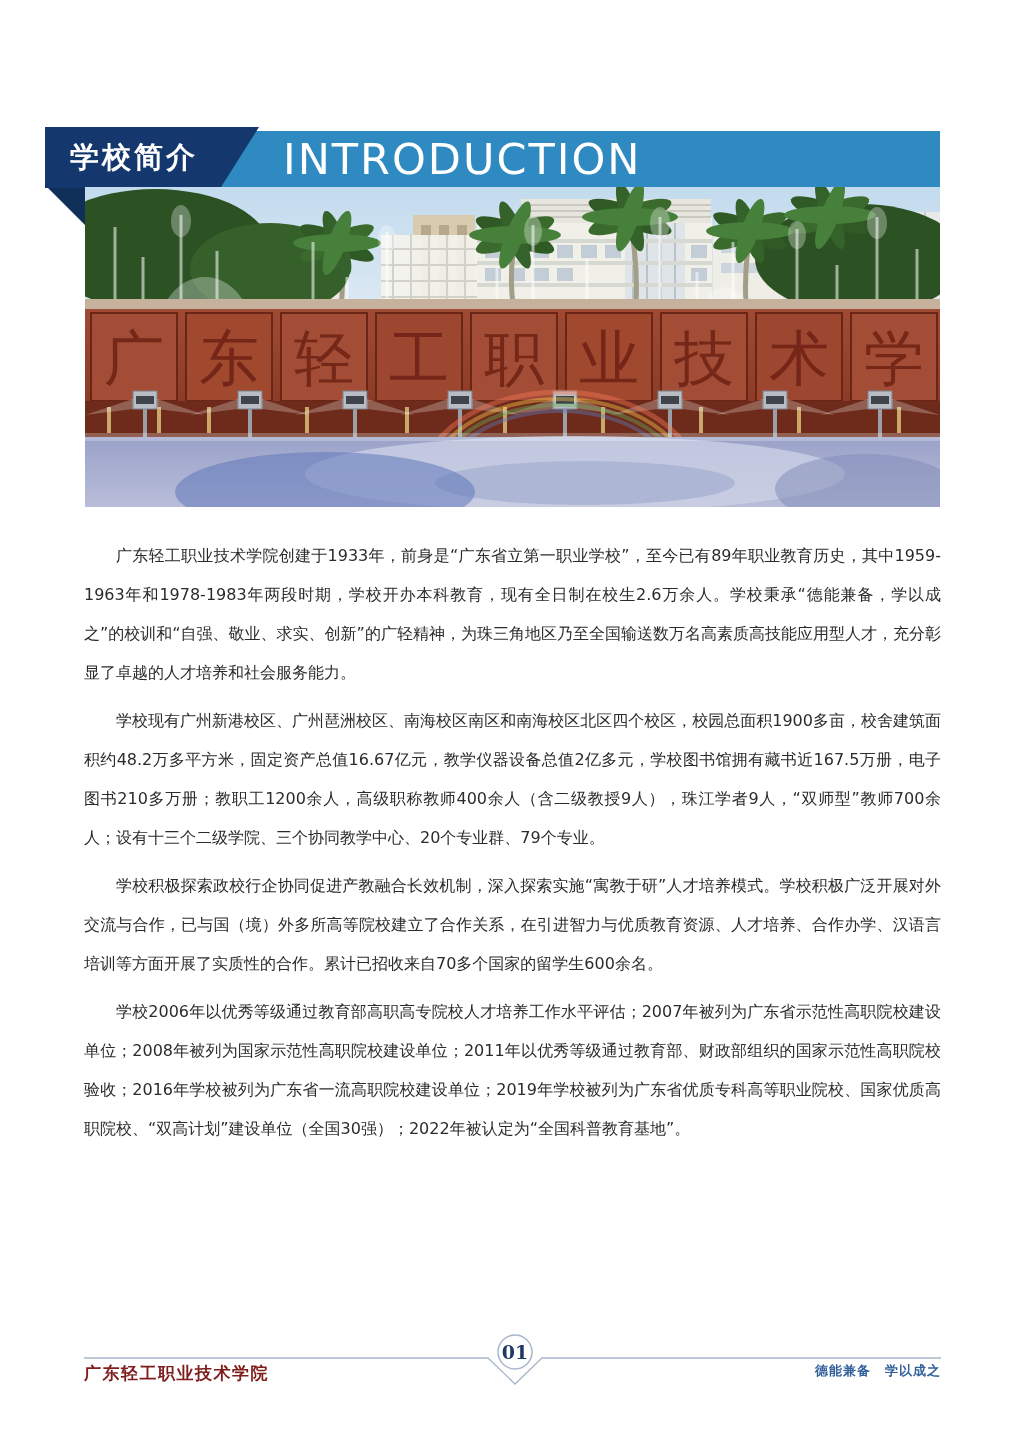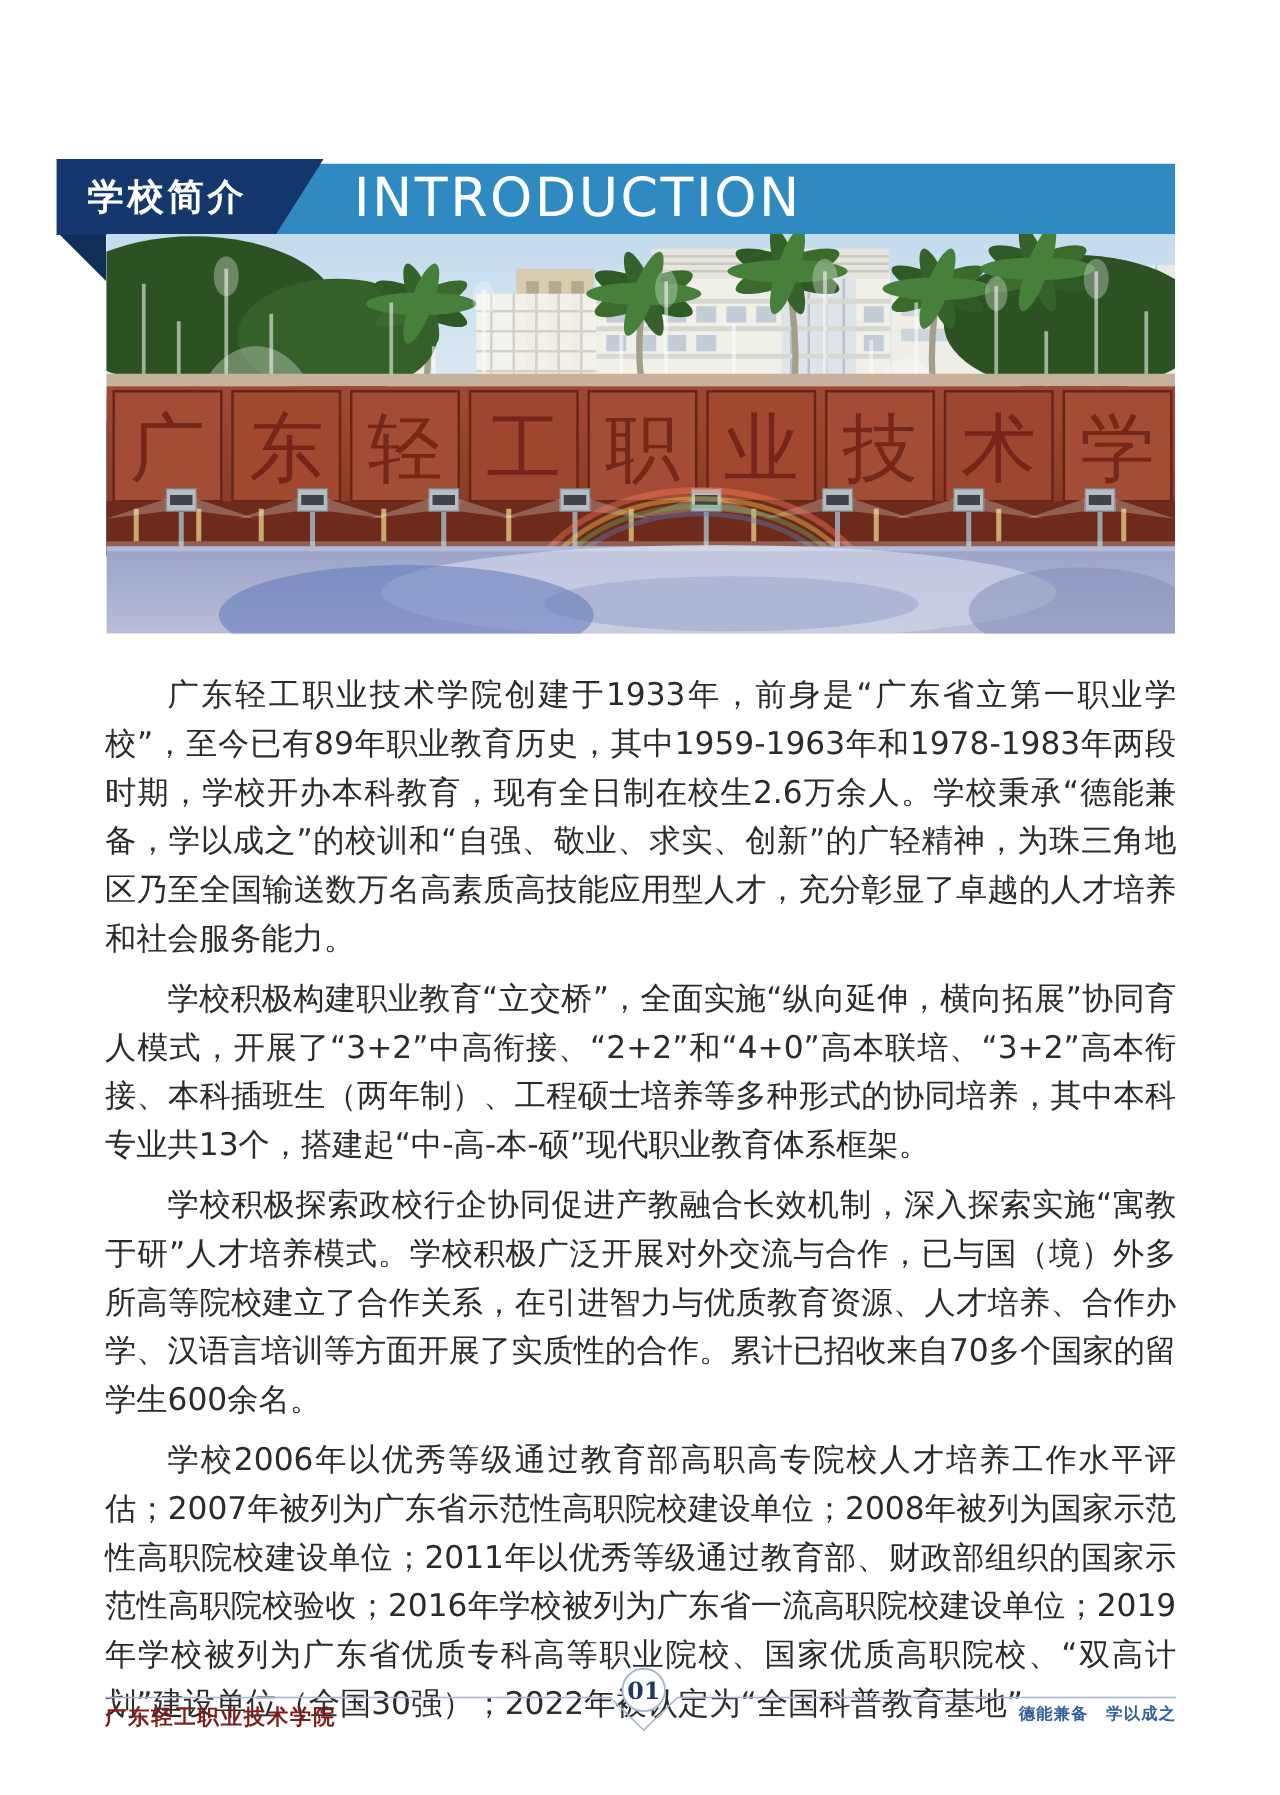--- a/index.html
+++ b/index.html
@@ -34,21 +34,21 @@
   .photo{
     position:absolute;left:85px;top:187px;width:855px;height:320px;overflow:hidden;
   }
   
   .content{
     position:absolute;left:84px;top:536px;width:857px;
     color:#2b2b2b;
   }
   .content p{
     margin:0 0 9px 0;
-    font-size:25px;line-height:39px;
+    font-size:16px;line-height:39px;
     text-align:justify;text-indent:2em;
   }
   
   .footer-deco{position:absolute;left:84px;top:1330px;width:857px;height:60px;}
   .footer-left{
     position:absolute;left:84px;top:1362px;
     color:#7f1d1d;font-size:17px;letter-spacing:1.5px;font-weight:600;
     font-family:"DejaVu Serif","Liberation Serif",serif;
   }
   .footer-right{
@@ -321,21 +321,21 @@
       <ellipse cx="490" cy="287" rx="270" ry="38" fill="#ced3e6" opacity="0.75"></ellipse>
       <ellipse cx="500" cy="296" rx="150" ry="22" fill="#aeb6d6"></ellipse>
       <ellipse cx="240" cy="305" rx="150" ry="40" fill="#6079ba" opacity="0.55"></ellipse>
       <ellipse cx="780" cy="302" rx="90" ry="35" fill="#8089b8" opacity="0.5"></ellipse>
       <rect x="0" y="246" width="855" height="8" fill="#ffffff" opacity="0.25"></rect>
     </svg>
   </div>
 
   <div class="content">
     <p>广东轻工职业技术学院创建于1933年，前身是“广东省立第一职业学校”，至今已有89年职业教育历史，其中1959-1963年和1978-1983年两段时期，学校开办本科教育，现有全日制在校生2.6万余人。学校秉承“德能兼备，学以成之”的校训和“自强、敬业、求实、创新”的广轻精神，为珠三角地区乃至全国输送数万名高素质高技能应用型人才，充分彰显了卓越的人才培养和社会服务能力。</p>
-    <p>学校积极构建职业教育“立交桥”，全面实施“纵向延伸，横向拓展”协同育人模式，开展了“3+2”中高衔接、“2+2”和“4+0”高本联培、“3+2”高本衔接、本科插班生（两年制）、工程硕士培养等多种形式的协同培养，其中本科专业共13个，搭建起“中-高-本-硕”现代职业教育体系框架。</p>
+    <p>学校现有广州新港校区、广州琶洲校区、南海校区南区和南海校区北区四个校区，校园总面积1900多亩，校舍建筑面积约48.2万多平方米，固定资产总值16.67亿元，教学仪器设备总值2亿多元，学校图书馆拥有藏书近167.5万册，电子图书210多万册；教职工1200余人，高级职称教师400余人（含二级教授9人），珠江学者9人，“双师型”教师700余人；设有十三个二级学院、三个协同教学中心、20个专业群、79个专业。</p>
     <p>学校积极探索政校行企协同促进产教融合长效机制，深入探索实施“寓教于研”人才培养模式。学校积极广泛开展对外交流与合作，已与国（境）外多所高等院校建立了合作关系，在引进智力与优质教育资源、人才培养、合作办学、汉语言培训等方面开展了实质性的合作。累计已招收来自70多个国家的留学生600余名。</p>
     <p>学校2006年以优秀等级通过教育部高职高专院校人才培养工作水平评估；2007年被列为广东省示范性高职院校建设单位；2008年被列为国家示范性高职院校建设单位；2011年以优秀等级通过教育部、财政部组织的国家示范性高职院校验收；2016年学校被列为广东省一流高职院校建设单位；2019年学校被列为广东省优质专科高等职业院校、国家优质高职院校、“双高计划”建设单位（全国30强）；2022年被认定为“全国科普教育基地”。</p>
   </div>
 
   <svg class="footer-deco" viewBox="0 0 857 60">
     <path d="M0 28 H404 L431 54 L458 28 H857" fill="none" stroke="#a8b7cc" stroke-width="1.3"></path>
     <circle cx="431" cy="22" r="17" fill="#ffffff" stroke="#a8b7cc" stroke-width="1.5"></circle>
     <text class="pagenum-text" x="431" y="29" text-anchor="middle" font-size="19" fill="#1f3864">01</text>
   </svg>
   <div class="footer-left">广东轻工职业技术学院</div>

